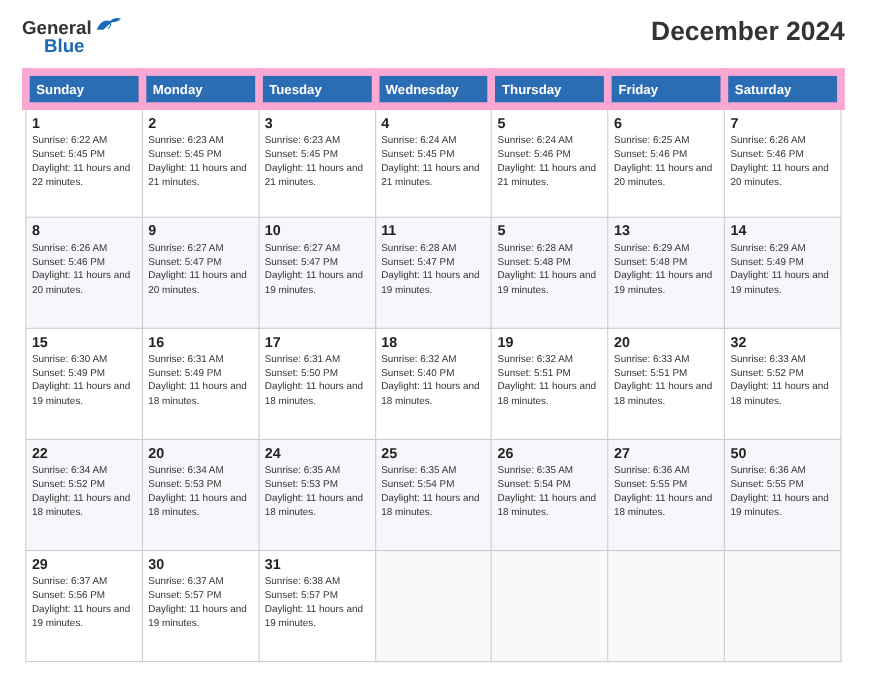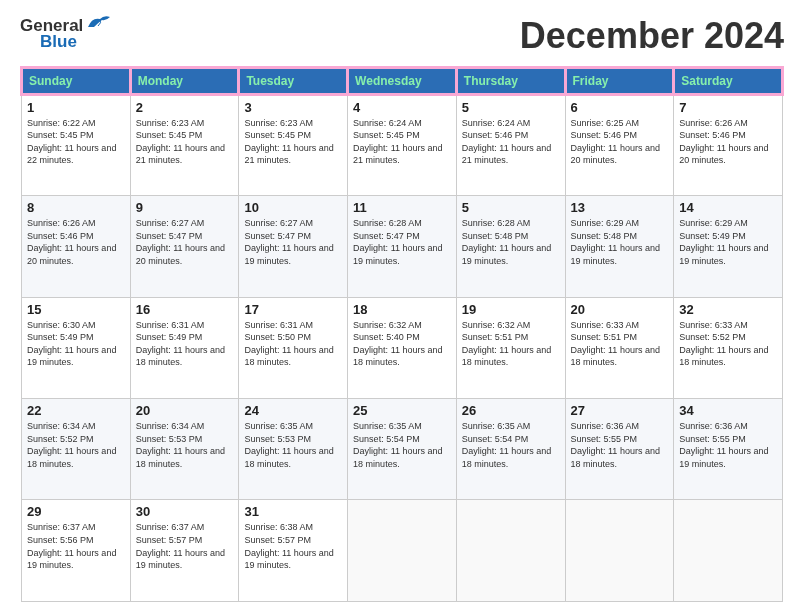--- a/index.html
+++ b/index.html
@@ -6,62 +6,62 @@
     body {
       font-family: Arial, sans-serif;
       background: #fff;
       width: 792px;
       height: 612px;
       overflow: hidden;
     }
     .page {
       width: 792px;
       height: 612px;
-      padding: 16px 8px 10px 20px;
+      padding: 16px 24px 10px 20px;
       display: flex;
       flex-direction: column;
     }
     .header {
       display: flex;
       justify-content: space-between;
       align-items: flex-start;
       margin-bottom: 10px;
     }
     .logo {
       display: flex;
       flex-direction: column;
       align-items: flex-start;
     }
     .title-block {
       text-align: right;
     }
     .main-title {
-      font-size: 36px;
+      font-size: 24px;
       font-weight: bold;
       color: #333;
       line-height: 1.1;
     }
     .subtitle {
       font-size: 15px;
       color: #555;
     }
     .calendar {
       flex: 1;
       border-collapse: collapse;
       width: 100%;
       font-size: 10px;
     }
     .calendar th {
       background-color: #2b6db5;
-      color: #86efac;
+      color: #ffffff;
       text-align: left;
       padding: 5px 6px;
       font-size: 12px;
       font-weight: bold;
-      border: 3px solid #f9a8d4;
+      border: 7px solid #f9a8d4;
     }
     .calendar td {
       border: 1px solid #ccc;
       vertical-align: top;
       padding: 4px 5px;
       width: calc(100% / 7);
       height: 80px;
       background: #fff;
     }
     .calendar tr:nth-child(even) td {
@@ -311,21 +311,21 @@
 and 18 minutes.</div>
           </td>
           <td>
             <span class="day-num">27</span>
             <div class="day-detail">Sunrise: 6:36 AM
 Sunset: 5:55 PM
 Daylight: 11 hours
 and 18 minutes.</div>
           </td>
           <td>
-            <span class="day-num">34</span>
+            <span class="day-num">50</span>
             <div class="day-detail">Sunrise: 6:36 AM
 Sunset: 5:55 PM
 Daylight: 11 hours
 and 19 minutes.</div>
           </td>
         </tr>
         <tr>
           <td>
             <span class="day-num">29</span>
             <div class="day-detail">Sunrise: 6:37 AM

